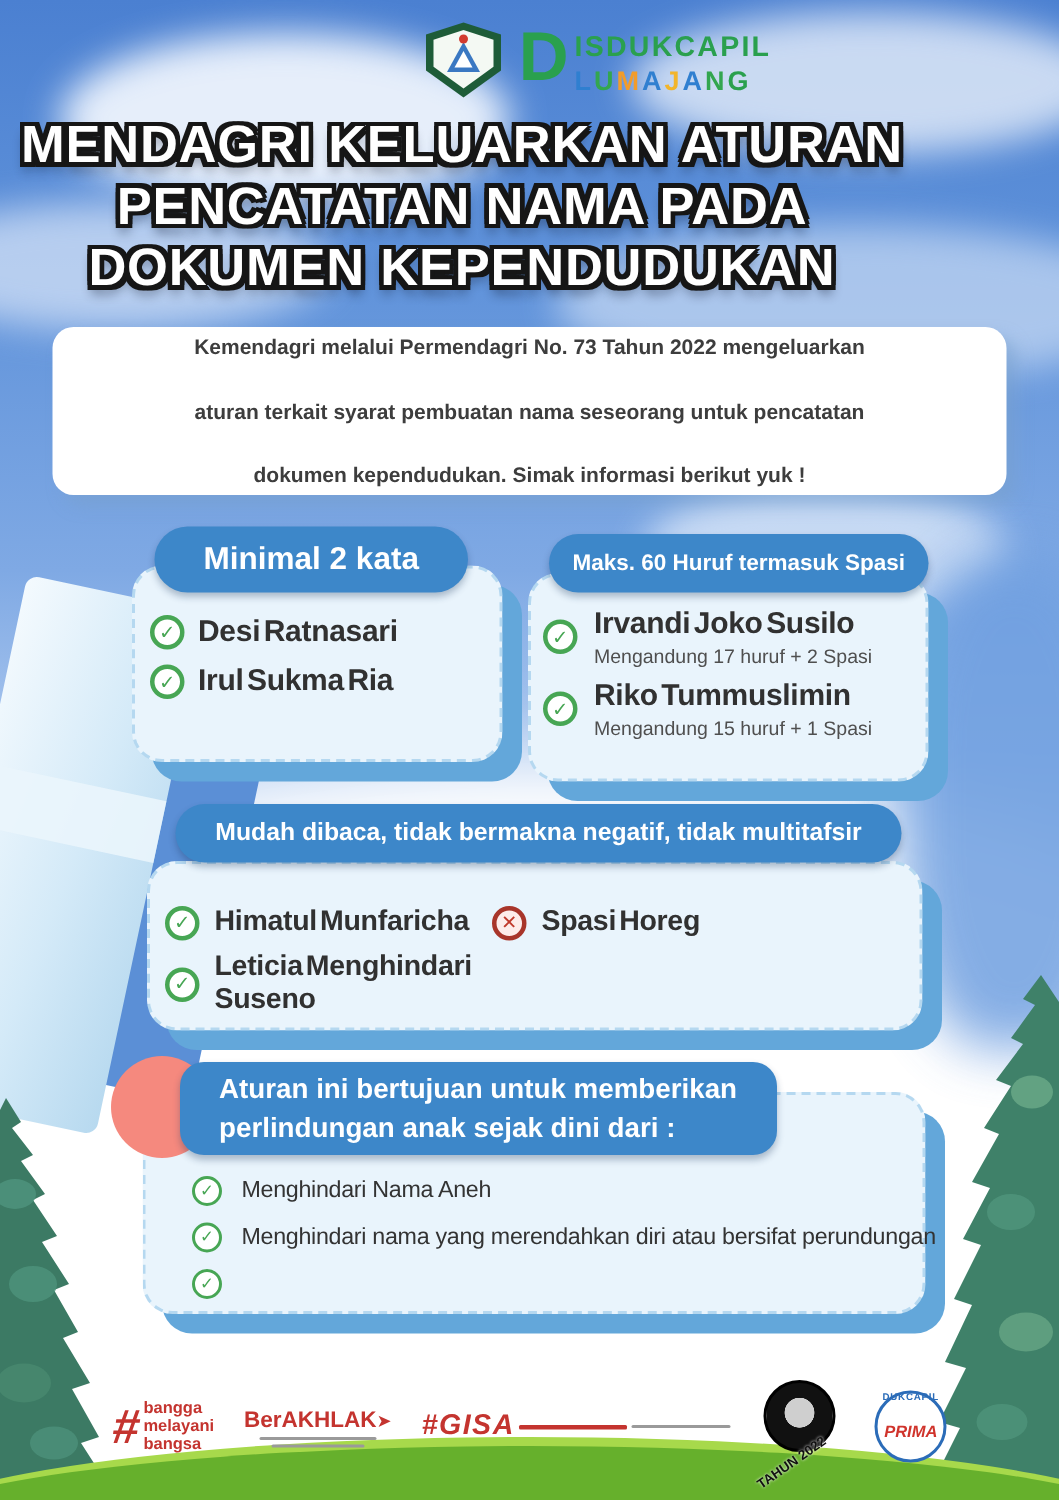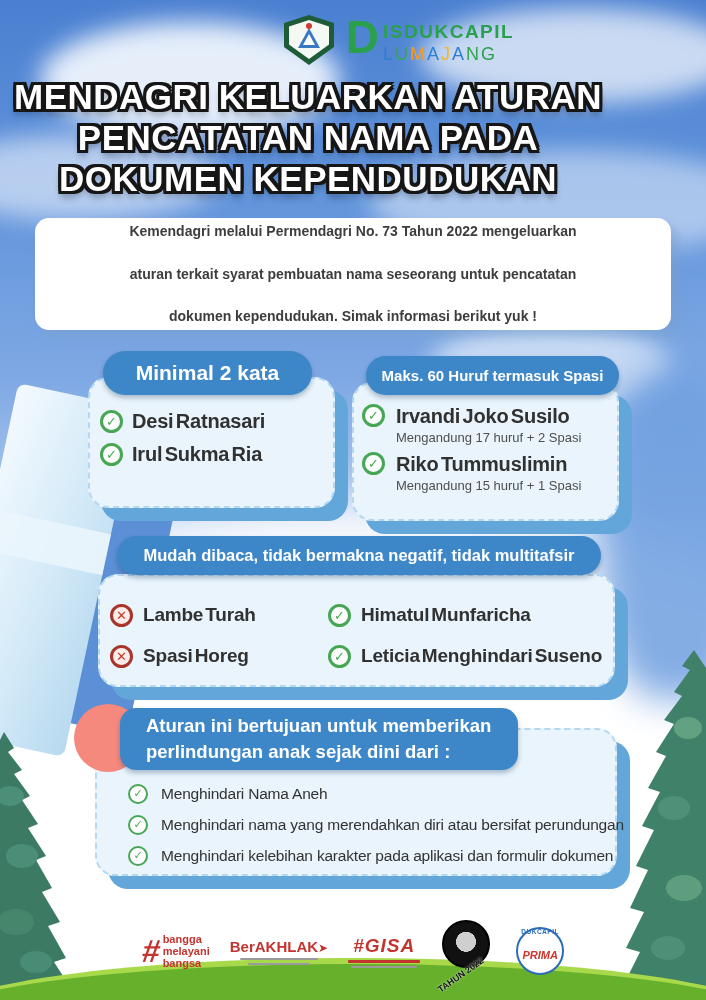--- a/index.html
+++ b/index.html
@@ -24,21 +24,21 @@
                background:linear-gradient(100deg,#f4fafe 0%,#d4eaf8 55%,#b7d9ef 100%); }
   .bld-stripe{ left:-24px; top:520px; width:132px; height:42px; background:#eaf5fc; transform:rotate(12deg); z-index:2; opacity:.9; }
   .tree { z-index:5; }
   .grass { position:absolute; left:-80px; right:-80px; bottom:-90px; height:132px; z-index:5;
            background:#66b02c; border-radius:50% 50% 0 0; border-top:6px solid #a7d94b; }
   
   .brand { left:0; top:14px; width:706px; display:flex; justify-content:center; align-items:flex-start; transform:translateX(45px); z-index:6; }
   .brand .d { font-size:46px; line-height:46px; font-weight:800; color:#2aa04e; margin:0 4px 0 10px; }
   .brand-col { display:flex; flex-direction:column; }
   .brand-top { font-size:19px; font-weight:800; letter-spacing:1.5px; color:#2aa04e; margin-top:7px; }
-  .brand-city { font-size:18px; font-weight:400; letter-spacing:2px; margin-top:1px; }
+  .brand-city { font-size:18px; font-weight:700; letter-spacing:2px; margin-top:1px; }
   .brand-city span:nth-child(1){color:#2f7fd0}.brand-city span:nth-child(2){color:#33a64f}
   .brand-city span:nth-child(3){color:#f29c2b}.brand-city span:nth-child(4){color:#2f7fd0}
   .brand-city span:nth-child(5){color:#f2b52b}.brand-city span:nth-child(6){color:#2f7fd0}
   .brand-city span:nth-child(7){color:#33a64f}.brand-city span:nth-child(8){color:#2aa04e}
   
   .title { left:0; top:76px; width:616px; text-align:center; z-index:6; }
   .title div {
     font-size:35px; line-height:41px; font-weight:800; color:#fff; letter-spacing:.5px; white-space:nowrap;
     text-shadow:-3px -3px 0 #161616,3px -3px 0 #161616,-3px 3px 0 #161616,3px 3px 0 #161616,
       -3px 0 0 #161616,3px 0 0 #161616,0 -3px 0 #161616,0 3px 0 #161616,
@@ -66,21 +66,21 @@
   
   .card1 { left:88px; top:377px; width:247px; height:131px; }
   .pill1 { left:103px; top:351px; width:209px; height:44px; font-size:21px; }
   .card1-body { position:absolute; left:100px; top:405px; z-index:7; }
   .card1-body .row { display:flex; align-items:center; gap:9px; height:33px; }
   .card1-body .name { font-size:20px; }
   
   .card2 { left:352px; top:382px; width:267px; height:139px; }
   .pill2 { left:366px; top:356px; width:253px; height:39px; font-size:15px; }
   .card2-body { position:absolute; left:362px; top:404px; z-index:7; display:flex; flex-direction:column; gap:7px; }
-  .card2-body .row { display:flex; align-items:flex-start; gap:11px; }
+  .card2-body .row { display:flex; align-items:center; gap:11px; }
   .card2-body .name { font-size:20px; line-height:25px; }
   .note { font-size:13px; color:#4f4f4f; font-weight:400; margin-top:1px; }
   
   .card3 { left:98px; top:574px; width:517px; height:113px; }
   .pill3 { left:117px; top:536px; width:484px; height:39px; font-size:16.5px; }
   .card3-body { position:absolute; left:110px; top:600px; width:498px; z-index:7;
                 display:grid; grid-template-columns:218px 1fr; row-gap:11px; }
   .card3-body .row { display:flex; align-items:center; gap:10px; height:30px; }
   .card3-body .name { font-size:19px; }
   
@@ -96,21 +96,21 @@
   .card4-body .item { font-size:15.5px; color:#333; font-weight:500; letter-spacing:-.2px; }
   
   .footer { left:0; top:920px; width:706px; display:flex; justify-content:center; align-items:center; gap:20px; z-index:8; }
   .lg-bangga { display:flex; align-items:center; gap:3px; }
   .lg-bangga .hash { font-size:32px; font-weight:800; font-style:italic; color:#c4342f; transform:skewX(-8deg); }
   .lg-bangga .words { display:flex; flex-direction:column; font-size:11px; line-height:12px; font-weight:800; color:#c4342f; }
   .lg-ber { display:flex; flex-direction:column; align-items:center; gap:3px; }
   .lg-ber .word { font-size:15px; font-weight:800; color:#c4342f; }
   .lg-ber .word .arr { color:#c4342f; font-size:12px; }
   .gbar { background:#9a9a9a; height:2px; border-radius:1px; }
-  .lg-gisa { display:flex; flex-direction:column; align-items:center; gap:3px; }
+  .lg-gisa { display:flex; flex-direction:row; align-items:center; gap:3px; }
   .lg-gisa .word { font-size:19px; font-weight:800; font-style:italic; color:#c4342f; letter-spacing:1px; }
   .rbar { background:#c4342f; height:3px; width:72px; border-radius:1px; }
   .lg-seal { position:relative; width:56px; height:62px; }
   .seal-circle { position:absolute; left:2px; top:0; width:48px; height:48px; border-radius:50%;
                  background:radial-gradient(circle at 50% 45%,#cfcfcf 0 30%,#111 31% 100%);
                  border:2px solid #000; }
   .seal-year { position:absolute; left:-6px; bottom:2px; font-size:9px; font-weight:800; color:#111;
                transform:rotate(-35deg); white-space:nowrap; text-shadow:0 0 2px #fff; }
   .lg-prima { width:48px; height:48px; border-radius:50%; background:#fff; border:2.5px solid #2b6cb8;
               display:flex; flex-direction:column; align-items:center; justify-content:center; gap:14px; }
@@ -210,24 +210,20 @@
         <div class="name">Riko Tummuslimin</div>
         <div class="note">Mengandung 15 huruf + 1 Spasi</div>
       </div>
     </div>
   </div>
 
   <div class="card card3"></div>
   <div class="pill pill3">Mudah dibaca, tidak bermakna negatif, tidak multitafsir</div>
   <div class="layer card3-body">
     <div class="row">
-      <span class="icon cross i22"></span>
-      <span class="name">Lambe Turah</span>
-    </div>
-    <div class="row">
       <span class="icon check i22"></span>
       <span class="name">Himatul Munfaricha</span>
     </div>
     <div class="row">
       <span class="icon cross i22"></span>
       <span class="name">Spasi Horeg</span>
     </div>
     <div class="row">
       <span class="icon check i22"></span>
       <span class="name">Leticia Menghindari Suseno</span>
@@ -244,21 +240,20 @@
     <div class="row">
       <span class="icon check i20"></span>
       <span class="item">Menghindari Nama Aneh</span>
     </div>
     <div class="row">
       <span class="icon check i20"></span>
       <span class="item">Menghindari nama yang merendahkan diri atau bersifat perundungan</span>
     </div>
     <div class="row">
       <span class="icon check i20"></span>
-      <span class="item">Menghindari kelebihan karakter pada aplikasi dan formulir dokumen</span>
     </div>
   </div>
 
   <div class="layer footer">
     <div class="lg-bangga">
       <span class="hash">#</span>
       <span class="words">
         <span>bangga</span>
         <span>melayani</span>
         <span>bangsa</span>

